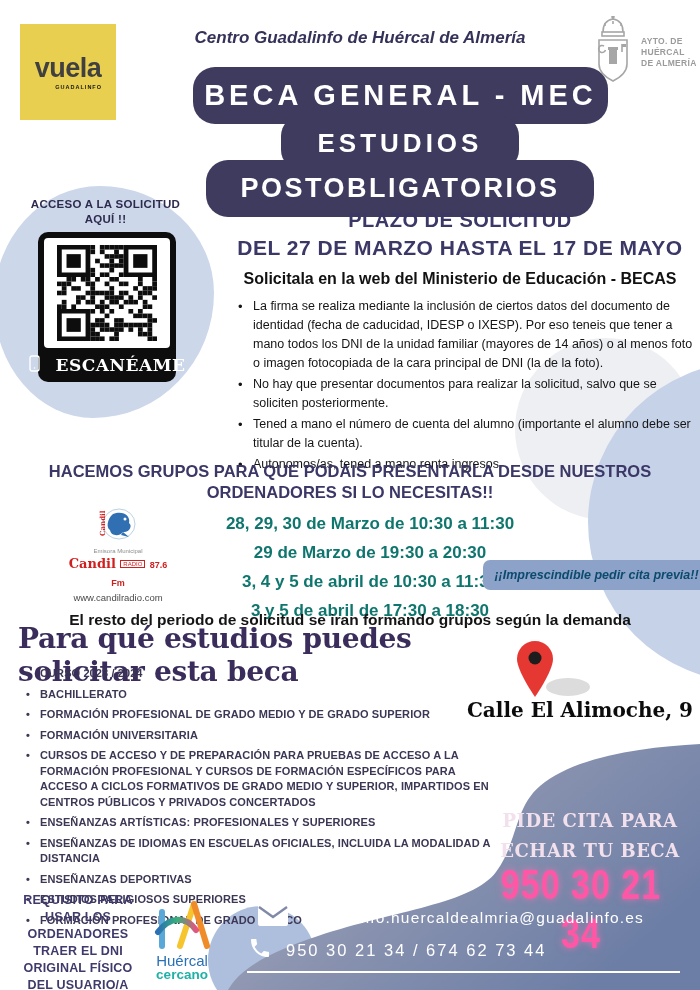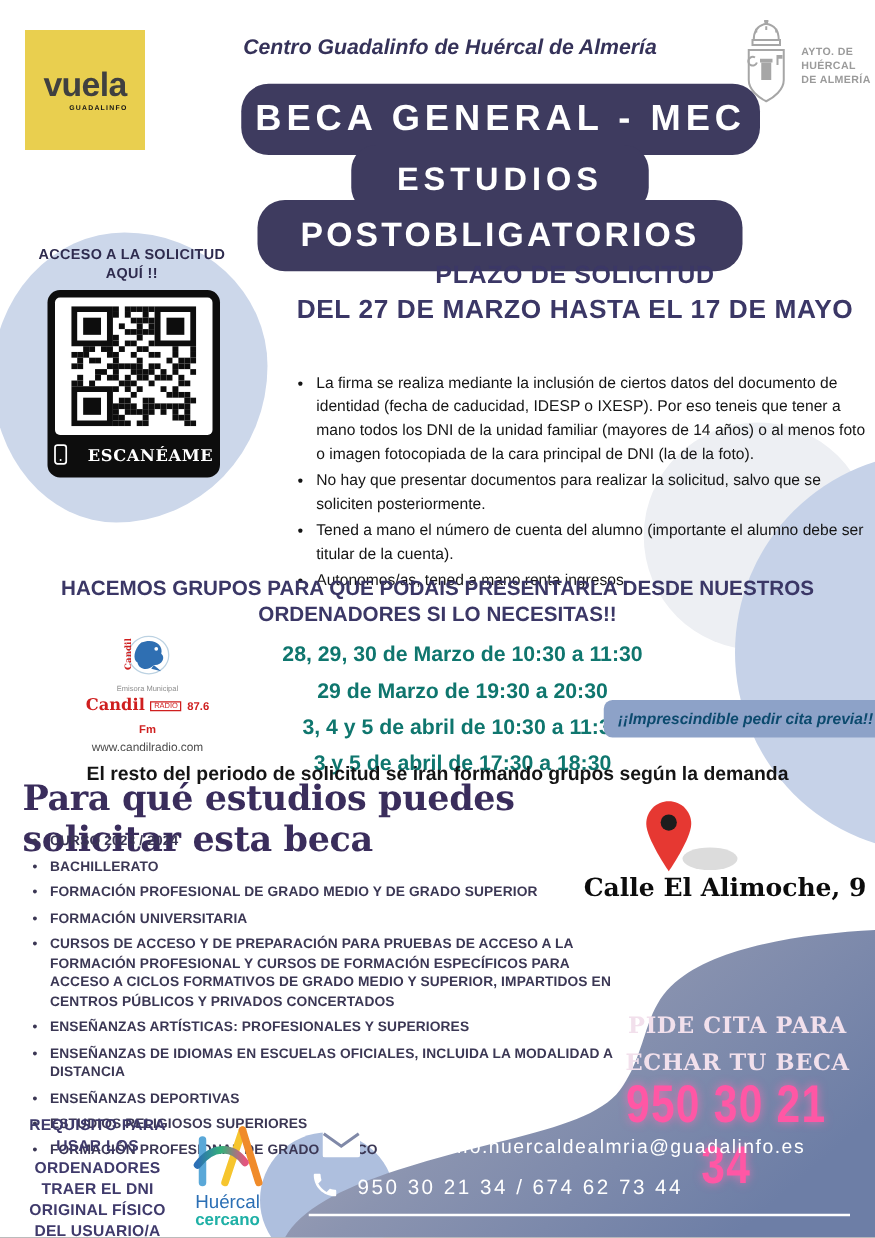--- a/index.html
+++ b/index.html
@@ -36,21 +36,21 @@
   .pill3{left:178px;top:160px;width:388px;height:57px;border-radius:22px;font-size:27px;letter-spacing:2.5px;}
 
   
   .qr-label{left:28px;top:197px;width:155px;text-align:center;z-index:2;
     font-size:11.5px;font-weight:800;color:#2e2b4e;line-height:15px;letter-spacing:0.3px;}
   .qr-frame{left:38px;top:232px;width:138px;height:150px;background:#0d0d0d;border-radius:10px;z-index:2;
     display:flex;flex-direction:column;align-items:center;}
   .qr-white{margin-top:6px;width:126px;height:110px;background:#ffffff;border-radius:4px;
     display:flex;align-items:center;justify-content:center;}
   .qr-band{height:34px;display:flex;align-items:center;justify-content:center;gap:16px;color:#fff;
-    font-family:"DejaVu Serif",serif;font-weight:bold;font-size:13px;letter-spacing:0.5px;}
+    font-family:"DejaVu Serif",serif;font-weight:bold;font-size:17px;letter-spacing:0.5px;}
 
   
   .plazo-h1{left:230px;top:209px;width:460px;text-align:center;z-index:2;
     font-size:20px;font-weight:800;color:#3b3766;letter-spacing:0.5px;}
   .plazo-h2{left:222px;top:236px;width:476px;text-align:center;z-index:2;
     font-size:21px;font-weight:800;color:#3b3766;letter-spacing:0.5px;}
   .plazo-sub{left:230px;top:270px;width:460px;text-align:center;z-index:2;
     font-size:16px;font-weight:bold;color:#111111;}
   .bullets{left:238px;top:297px;width:456px;z-index:2;}
   .pb{position:relative;padding-left:15px;font-size:12.5px;color:#151515;line-height:1.52;margin-bottom:2px;}
@@ -322,20 +322,21 @@
           <rect x="1" y="1" width="9" height="15" rx="2"></rect>
           <circle cx="5.5" cy="13" r="0.8" fill="#ffffff" stroke="none"></circle>
         </svg>
       </span>
       <span>ESCANÉAME</span>
     </div>
   </div>
 
   <div class="abs plazo-h1">PLAZO DE SOLICITUD</div>
   <div class="abs plazo-h2">DEL 27 DE MARZO HASTA EL 17 DE MAYO</div>
+  <div class="abs plazo-sub">Solicitala en la web del Ministerio de Educación - BECAS</div>
 
   <div class="abs bullets">
     <div class="pb">La firma se realiza mediante la inclusión de ciertos datos del documento de identidad (fecha de caducidad,  IDESP o IXESP). Por eso teneis que tener a mano todos los DNI de la unidad familiar (mayores de 14 años) o al menos foto o imagen fotocopiada de la cara principal de DNI (la de la foto).</div>
     <div class="pb">No hay que presentar documentos para realizar la solicitud, salvo que se soliciten posteriormente.</div>
     <div class="pb">Tened a mano el número de cuenta del alumno (importante el alumno debe ser titular de la cuenta).</div>
     <div class="pb">Autonomos/as, tened a mano renta ingresos.</div>
   </div>
 
   <div class="abs grupos-h">HACEMOS GRUPOS PARA QUE PODAIS PRESENTARLA DESDE NUESTROS ORDENADORES  SI LO NECESITAS!!</div>
   <div class="abs schedule">

